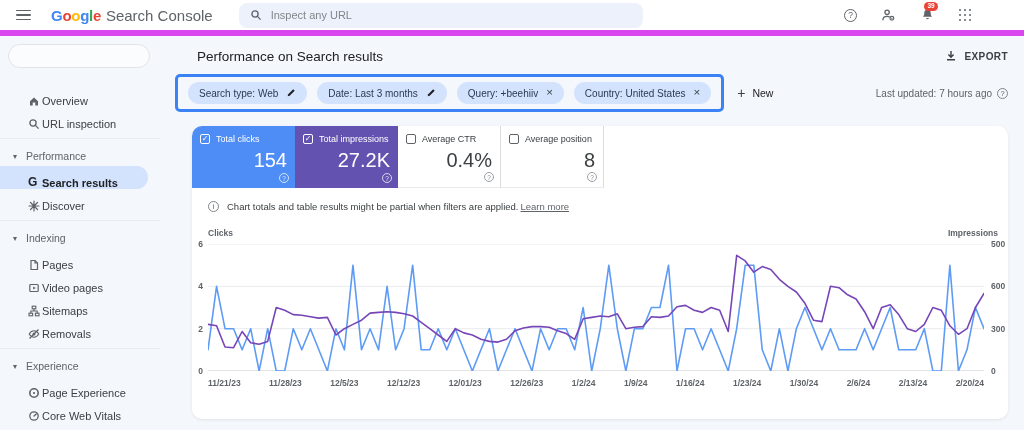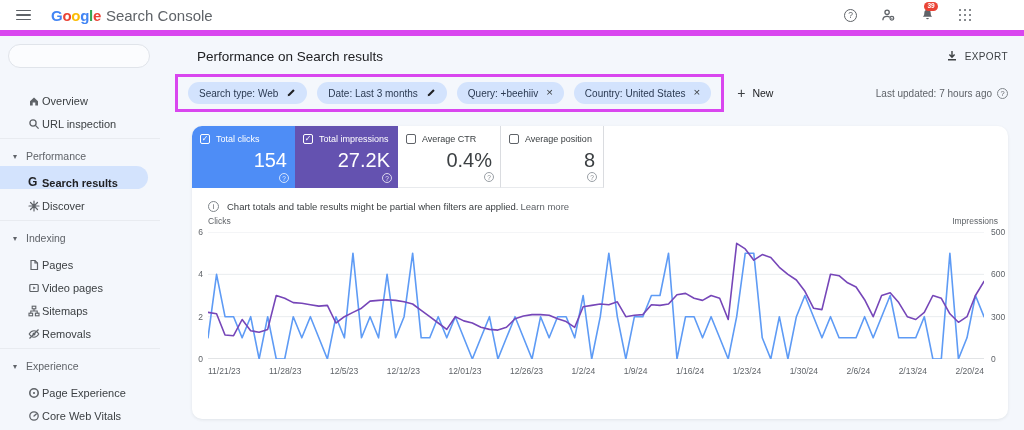--- a/index.html
+++ b/index.html
@@ -40,25 +40,25 @@
   .gletter { font-weight:700; font-size:12px; color:#202124; }
   .nav-section { display:flex; align-items:center; gap:9px; padding-left:13px; height:20px;
     margin-top:3px; font-size:10.5px; color:#5f6368; cursor:pointer; }
   .chev { font-size:8px; color:#5f6368; }
   .sdivider { height:1px; background:#e8ebf0; margin:8px 0 7px; }
 
   
   .main { flex:1; padding:0 16px 0 37px; }
   .page-head { display:flex; justify-content:space-between; align-items:center; margin-top:10px; height:20px; }
   .page-title { font-size:13.5px; }
-  .export-btn { display:flex; align-items:center; gap:7px; font-size:10px; font-weight:400;
+  .export-btn { display:flex; align-items:center; gap:7px; font-size:10px; font-weight:700;
     letter-spacing:.4px; color:#3c4043; cursor:pointer; }
 
   .filter-row { display:flex; align-items:center; margin-top:8px; }
-  .red-box { margin-left:-22px; border:3px solid #d946ef; border-radius:0; padding:5px 10px;
+  .red-box { margin-left:-22px; border:3px solid #3b82f6; border-radius:5px; padding:5px 10px;
     display:flex; align-items:center; gap:10px; }
   .chip { height:22px; background:#d3e3fd; border-radius:13px; display:flex; align-items:center;
     gap:8px; padding:0 11px; font-size:10px; font-weight:500; color:#2b3a52;
     white-space:nowrap; cursor:pointer; }
   .chip .ci { display:flex; color:#202124; }
   .chip .x { font-size:11.5px; color:#3c4043; line-height:1; }
   .new-btn { display:flex; align-items:center; gap:7px; margin-left:13px; font-size:10.5px;
     font-weight:500; color:#202124; cursor:pointer; }
   .new-btn .plus { font-size:14px; line-height:1; color:#3c4043; }
   .last-updated { margin-left:auto; display:flex; align-items:center; gap:5px;
@@ -80,23 +80,23 @@
   .tile.plain .cbx { color:#5f6368; }
   .tile-val { font-size:20px; margin-top:5px;text-align:right; }
   .tile.plain .tile-val { color:#3c4043; }
   .tile-help { position:absolute; right:6px; bottom:5px; width:10px; height:10px;
     border:1px solid rgba(255,255,255,.75); border-radius:50%; font-size:6.5px;
     display:flex; align-items:center; justify-content:center; color:rgba(255,255,255,.85); }
   .tile.plain .tile-help { border-color:#9aa0a6; color:#80868b; }
 
   .notice { display:flex; align-items:center; gap:8px; padding:13px 0 0 16px;
     font-size:9.5px; color:#3c4043; }
-  .notice .link { color:#5f6368; margin-left:2px; cursor:pointer; }
-
-  .chart-wrap { margin:4px 24px 0 16px; }
+  .notice .link { color:#5f6368; text-decoration:underline; margin-left:2px; cursor:pointer; }
+
+  .chart-wrap { margin:16px 24px 0 16px;font-weight:bold; }
   .axis-titles { display:flex; justify-content:space-between; font-size:8.5px; color:#5f6368;
     margin:0 -14px 6px 0; }
   .plot { height:127px; position:relative; }
   .plot svg { position:absolute; inset:0; width:100%; height:100%; }
   .ytick { position:absolute; font-size:8.5px; color:#5f6368; line-height:1; }
   .ytick.yl { left:-5px; transform:translate(-100%,-50%); }
   .ytick.yr { right:-7px; transform:translate(100%,-50%); }
   .x-labels { display:flex; justify-content:space-between; font-size:8.5px; color:#5f6368; margin-top:7px; }
 </style>
 </head>
@@ -104,20 +104,27 @@
 
 <header class="topbar">
   <span class="menu-btn">
       <i></i>
       <i></i>
       <i></i>
     </span>
   <div class="logo">
     <span class="brand" id="brand-letters"><span style="color: rgb(66, 133, 244);">G</span><span style="color: rgb(234, 67, 53);">o</span><span style="color: rgb(251, 188, 5);">o</span><span style="color: rgb(66, 133, 244);">g</span><span style="color: rgb(52, 168, 83);">l</span><span style="color: rgb(234, 67, 53);">e</span></span>
     <span class="product">Search Console</span>
+  </div>
+  <div class="searchbox">
+    <svg width="12" height="12" viewBox="0 0 12 12">
+        <circle cx="5" cy="5" r="3.1" fill="none" stroke="#5f6368" stroke-width="1.3"></circle>
+        <path d="M7.4 7.4 10.6 10.6" stroke="#5f6368" stroke-width="1.3"></path>
+      </svg>
+    <span>Inspect any URL</span>
   </div>
   <div class="topbar-right">
     <span class="circle-ic">?</span>
     <svg width="15" height="15" viewBox="0 0 16 16">
         <circle cx="6.5" cy="4.6" r="2.3" fill="none" stroke="#5f6368" stroke-width="1.4"></circle>
         <path d="M2 13c0-2.6 2-4 4.5-4 1.1 0 2.1.3 2.9.9" fill="none" stroke="#5f6368" stroke-width="1.4"></path>
         <circle cx="11.6" cy="11" r="2" fill="none" stroke="#5f6368" stroke-width="1.3"></circle>
         <circle cx="11.6" cy="11" r="0.7" fill="#5f6368"></circle>
       </svg>
     <span class="bell-wrap">

